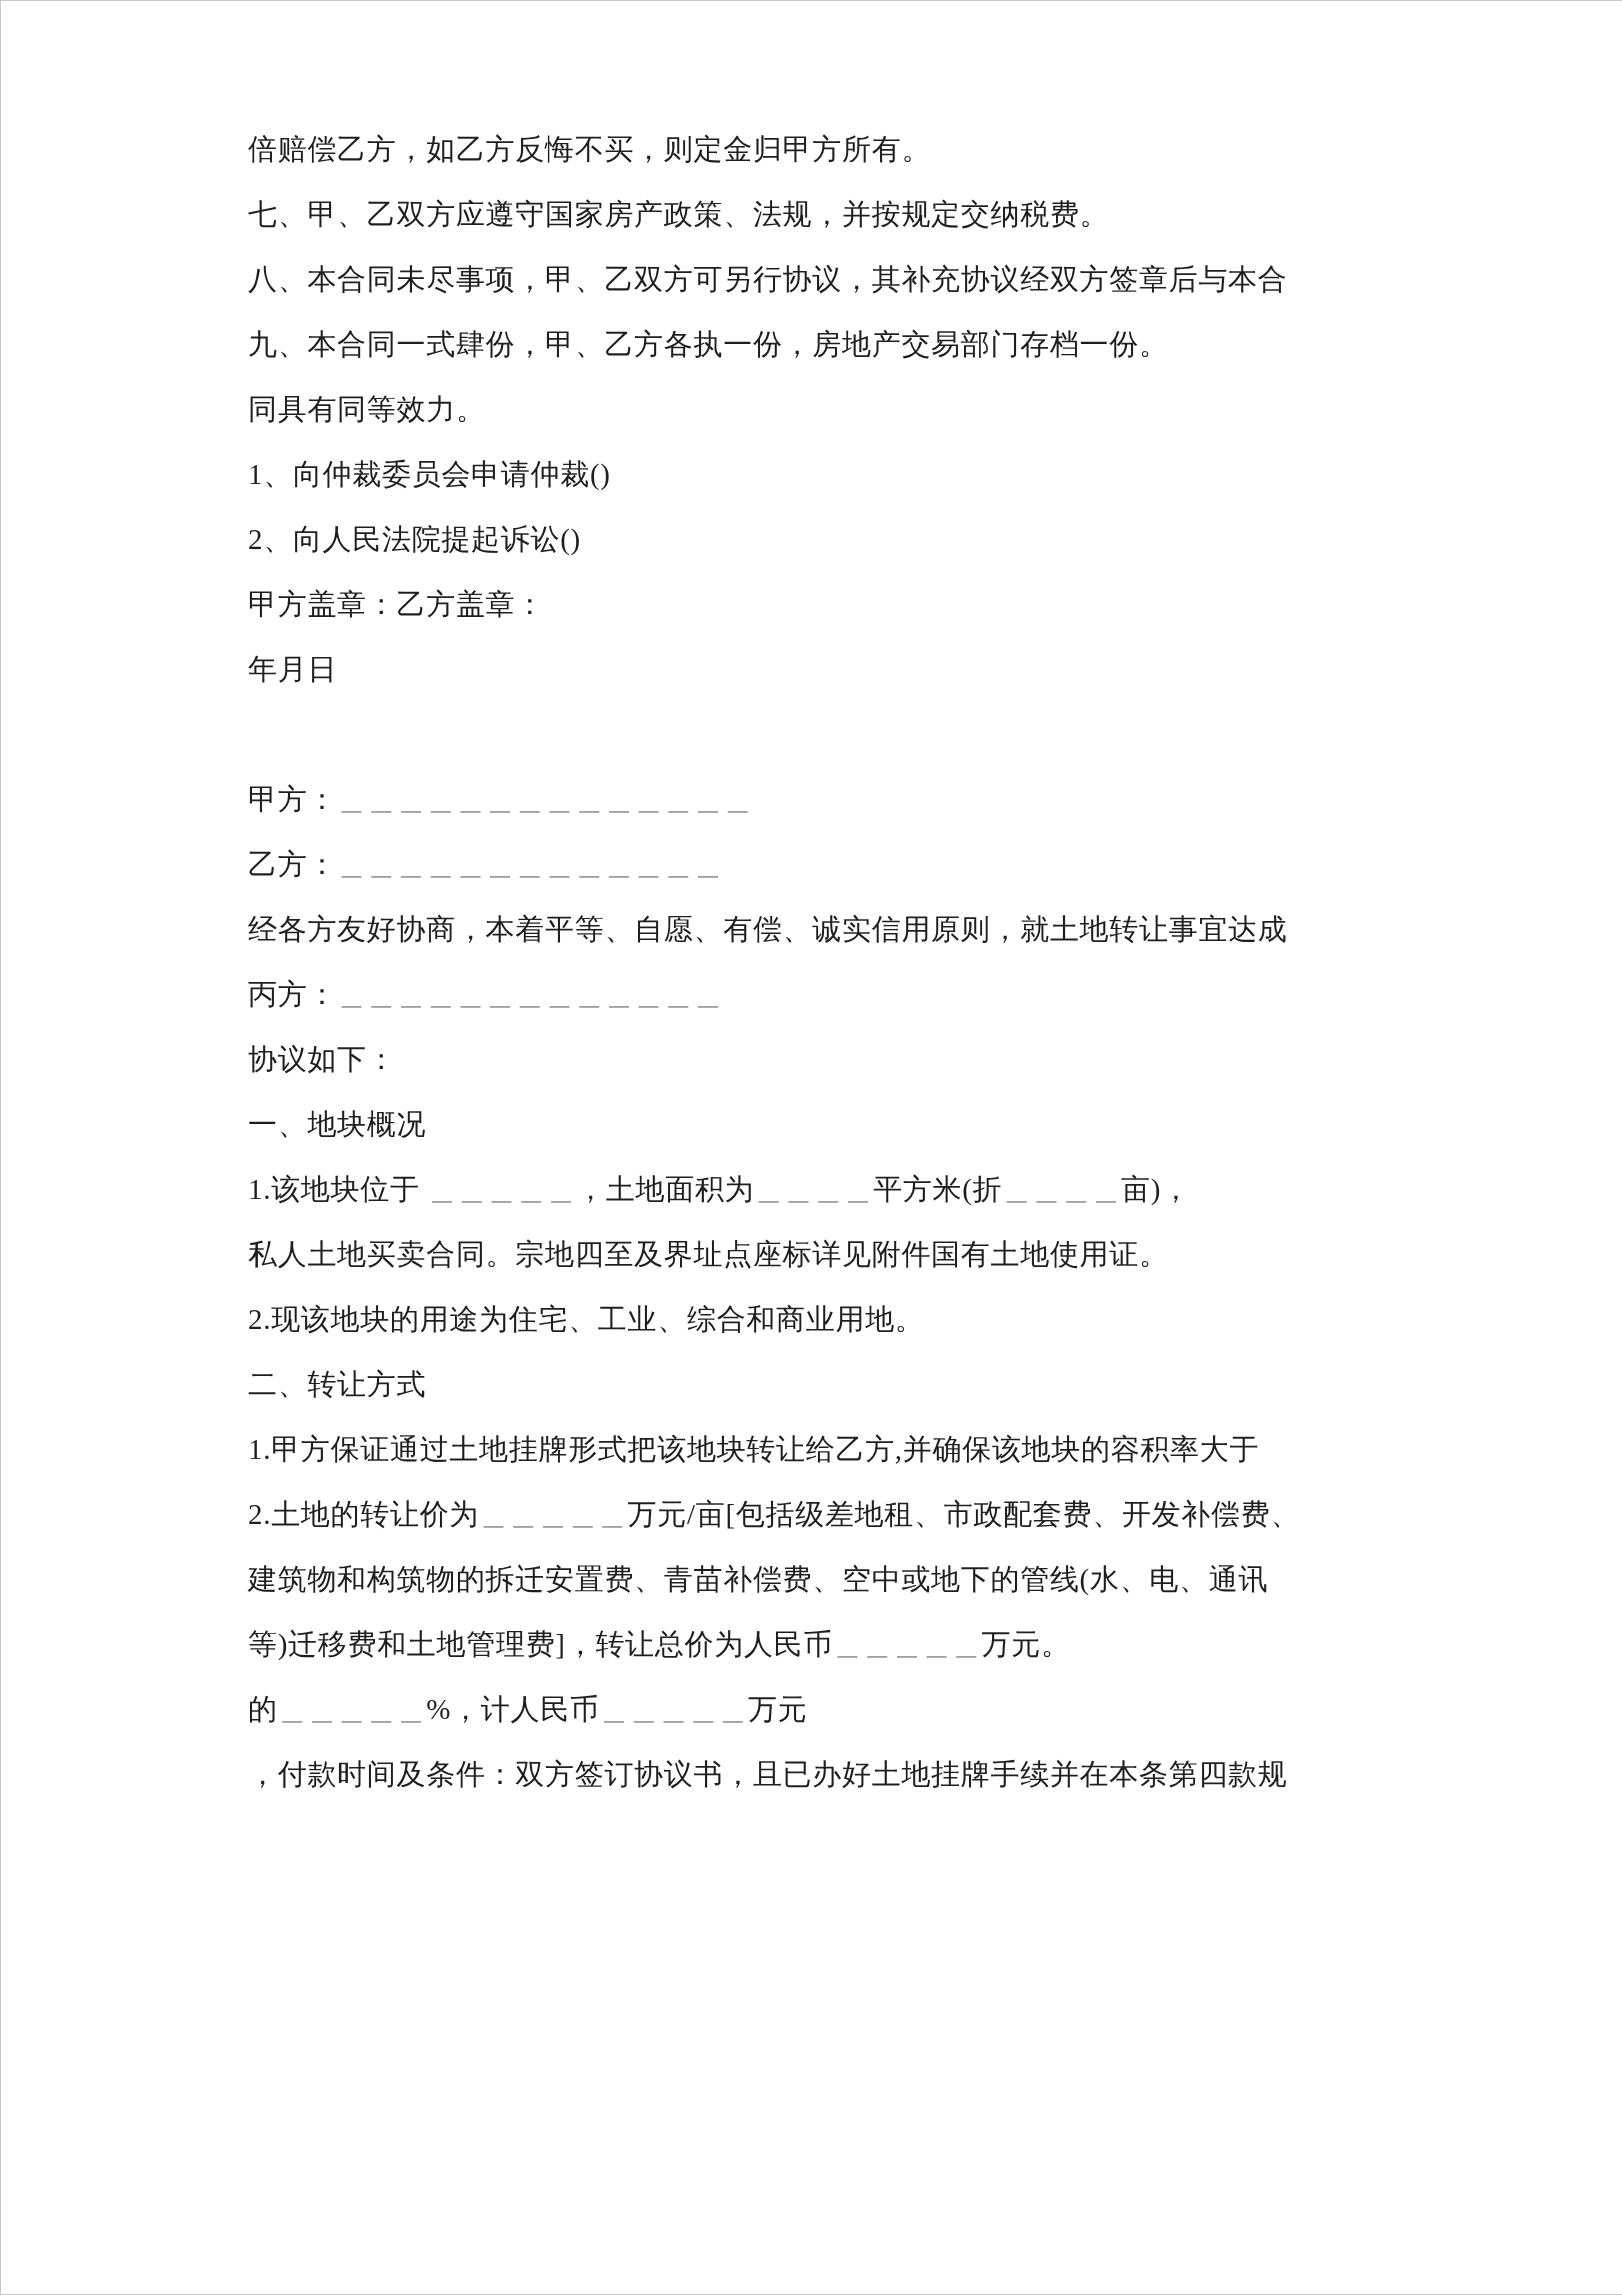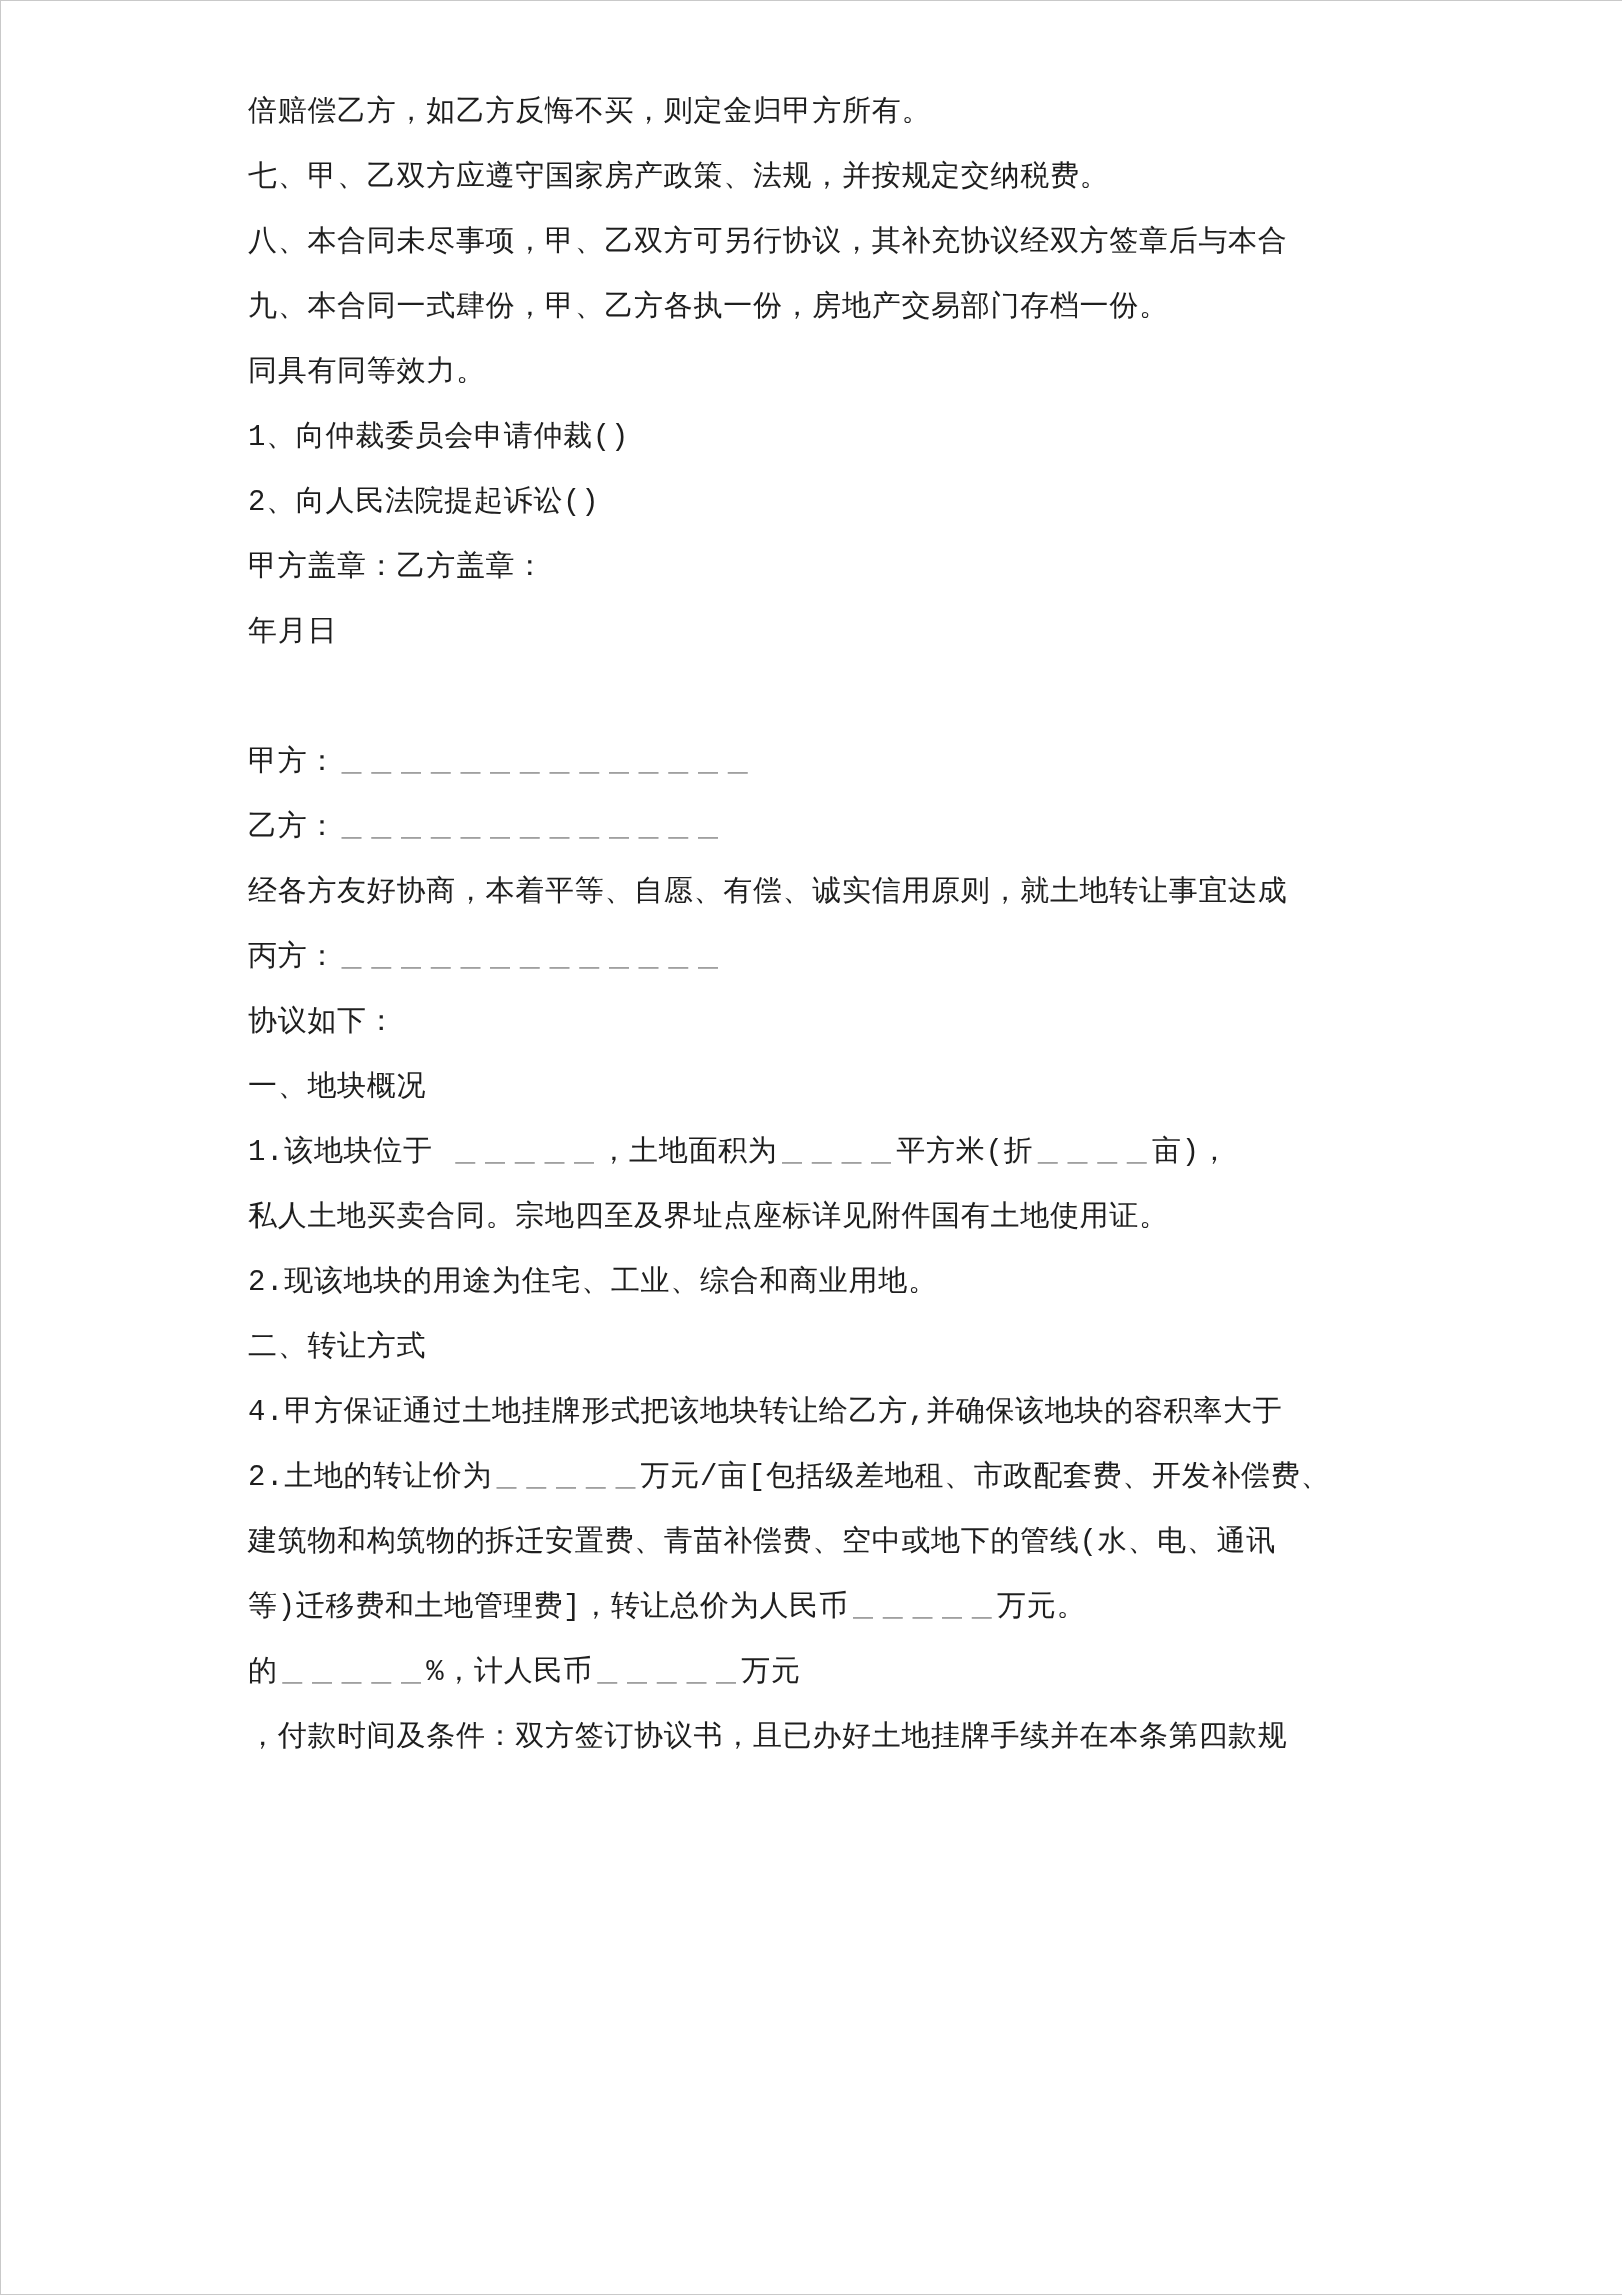--- a/index.html
+++ b/index.html
@@ -7,22 +7,22 @@
     padding: 0;
     background: #ffffff;
   }
   .page {
     position: relative;
     width: 1623px;
     height: 2295px;
     background: #ffffff;
     box-sizing: border-box;
     border: 1.3px solid #c9c9c9;
-    padding: 79px 236px 0 247px;
-    font-family: Liberation Mono, monospace;
+    padding: 116px 236px 0 247px;
+    font-family: Liberation Serif, serif;
     overflow: hidden;
   }
   .doc-body {
     width: 1139px;
   }
   .doc-line {
     min-height: 65px;
     line-height: 65px;
     font-size: 29px;
     color: #1e1e1e;
@@ -52,21 +52,21 @@
     <div class="doc-line">甲方：<span class="blank">＿＿＿＿＿＿＿＿＿＿＿＿＿＿</span></div>
     <div class="doc-line">乙方：<span class="blank">＿＿＿＿＿＿＿＿＿＿＿＿＿</span></div>
     <div class="doc-line">经各方友好协商，本着平等、自愿、有偿、诚实信用原则，就土地转让事宜达成</div>
     <div class="doc-line">丙方：<span class="blank">＿＿＿＿＿＿＿＿＿＿＿＿＿</span></div>
     <div class="doc-line">协议如下：</div>
     <div class="doc-line">一、地块概况</div>
     <div class="doc-line">1.该地块位于 <span class="blank">＿＿＿＿＿</span>，土地面积为<span class="blank">＿＿＿＿</span>平方米(折<span class="blank">＿＿＿＿</span>亩)，</div>
     <div class="doc-line">私人土地买卖合同。宗地四至及界址点座标详见附件国有土地使用证。</div>
     <div class="doc-line">2.现该地块的用途为住宅、工业、综合和商业用地。</div>
     <div class="doc-line">二、转让方式</div>
-    <div class="doc-line">4.甲方保证通过土地挂牌形式把该地块转让给乙方,并确保该地块的容积率大于</div>
+    <div class="doc-line">1.甲方保证通过土地挂牌形式把该地块转让给乙方,并确保该地块的容积率大于</div>
     <div class="doc-line">2.土地的转让价为<span class="blank">＿＿＿＿＿</span>万元/亩[包括级差地租、市政配套费、开发补偿费、</div>
     <div class="doc-line">建筑物和构筑物的拆迁安置费、青苗补偿费、空中或地下的管线(水、电、通讯</div>
     <div class="doc-line">等)迁移费和土地管理费]，转让总价为人民币<span class="blank">＿＿＿＿＿</span>万元。</div>
     <div class="doc-line">的<span class="blank">＿＿＿＿＿</span>%，计人民币<span class="blank">＿＿＿＿＿</span>万元</div>
     <div class="doc-line">，付款时间及条件：双方签订协议书，且已办好土地挂牌手续并在本条第四款规</div>
   </div>
 </div>
 
 
 </body></html>

